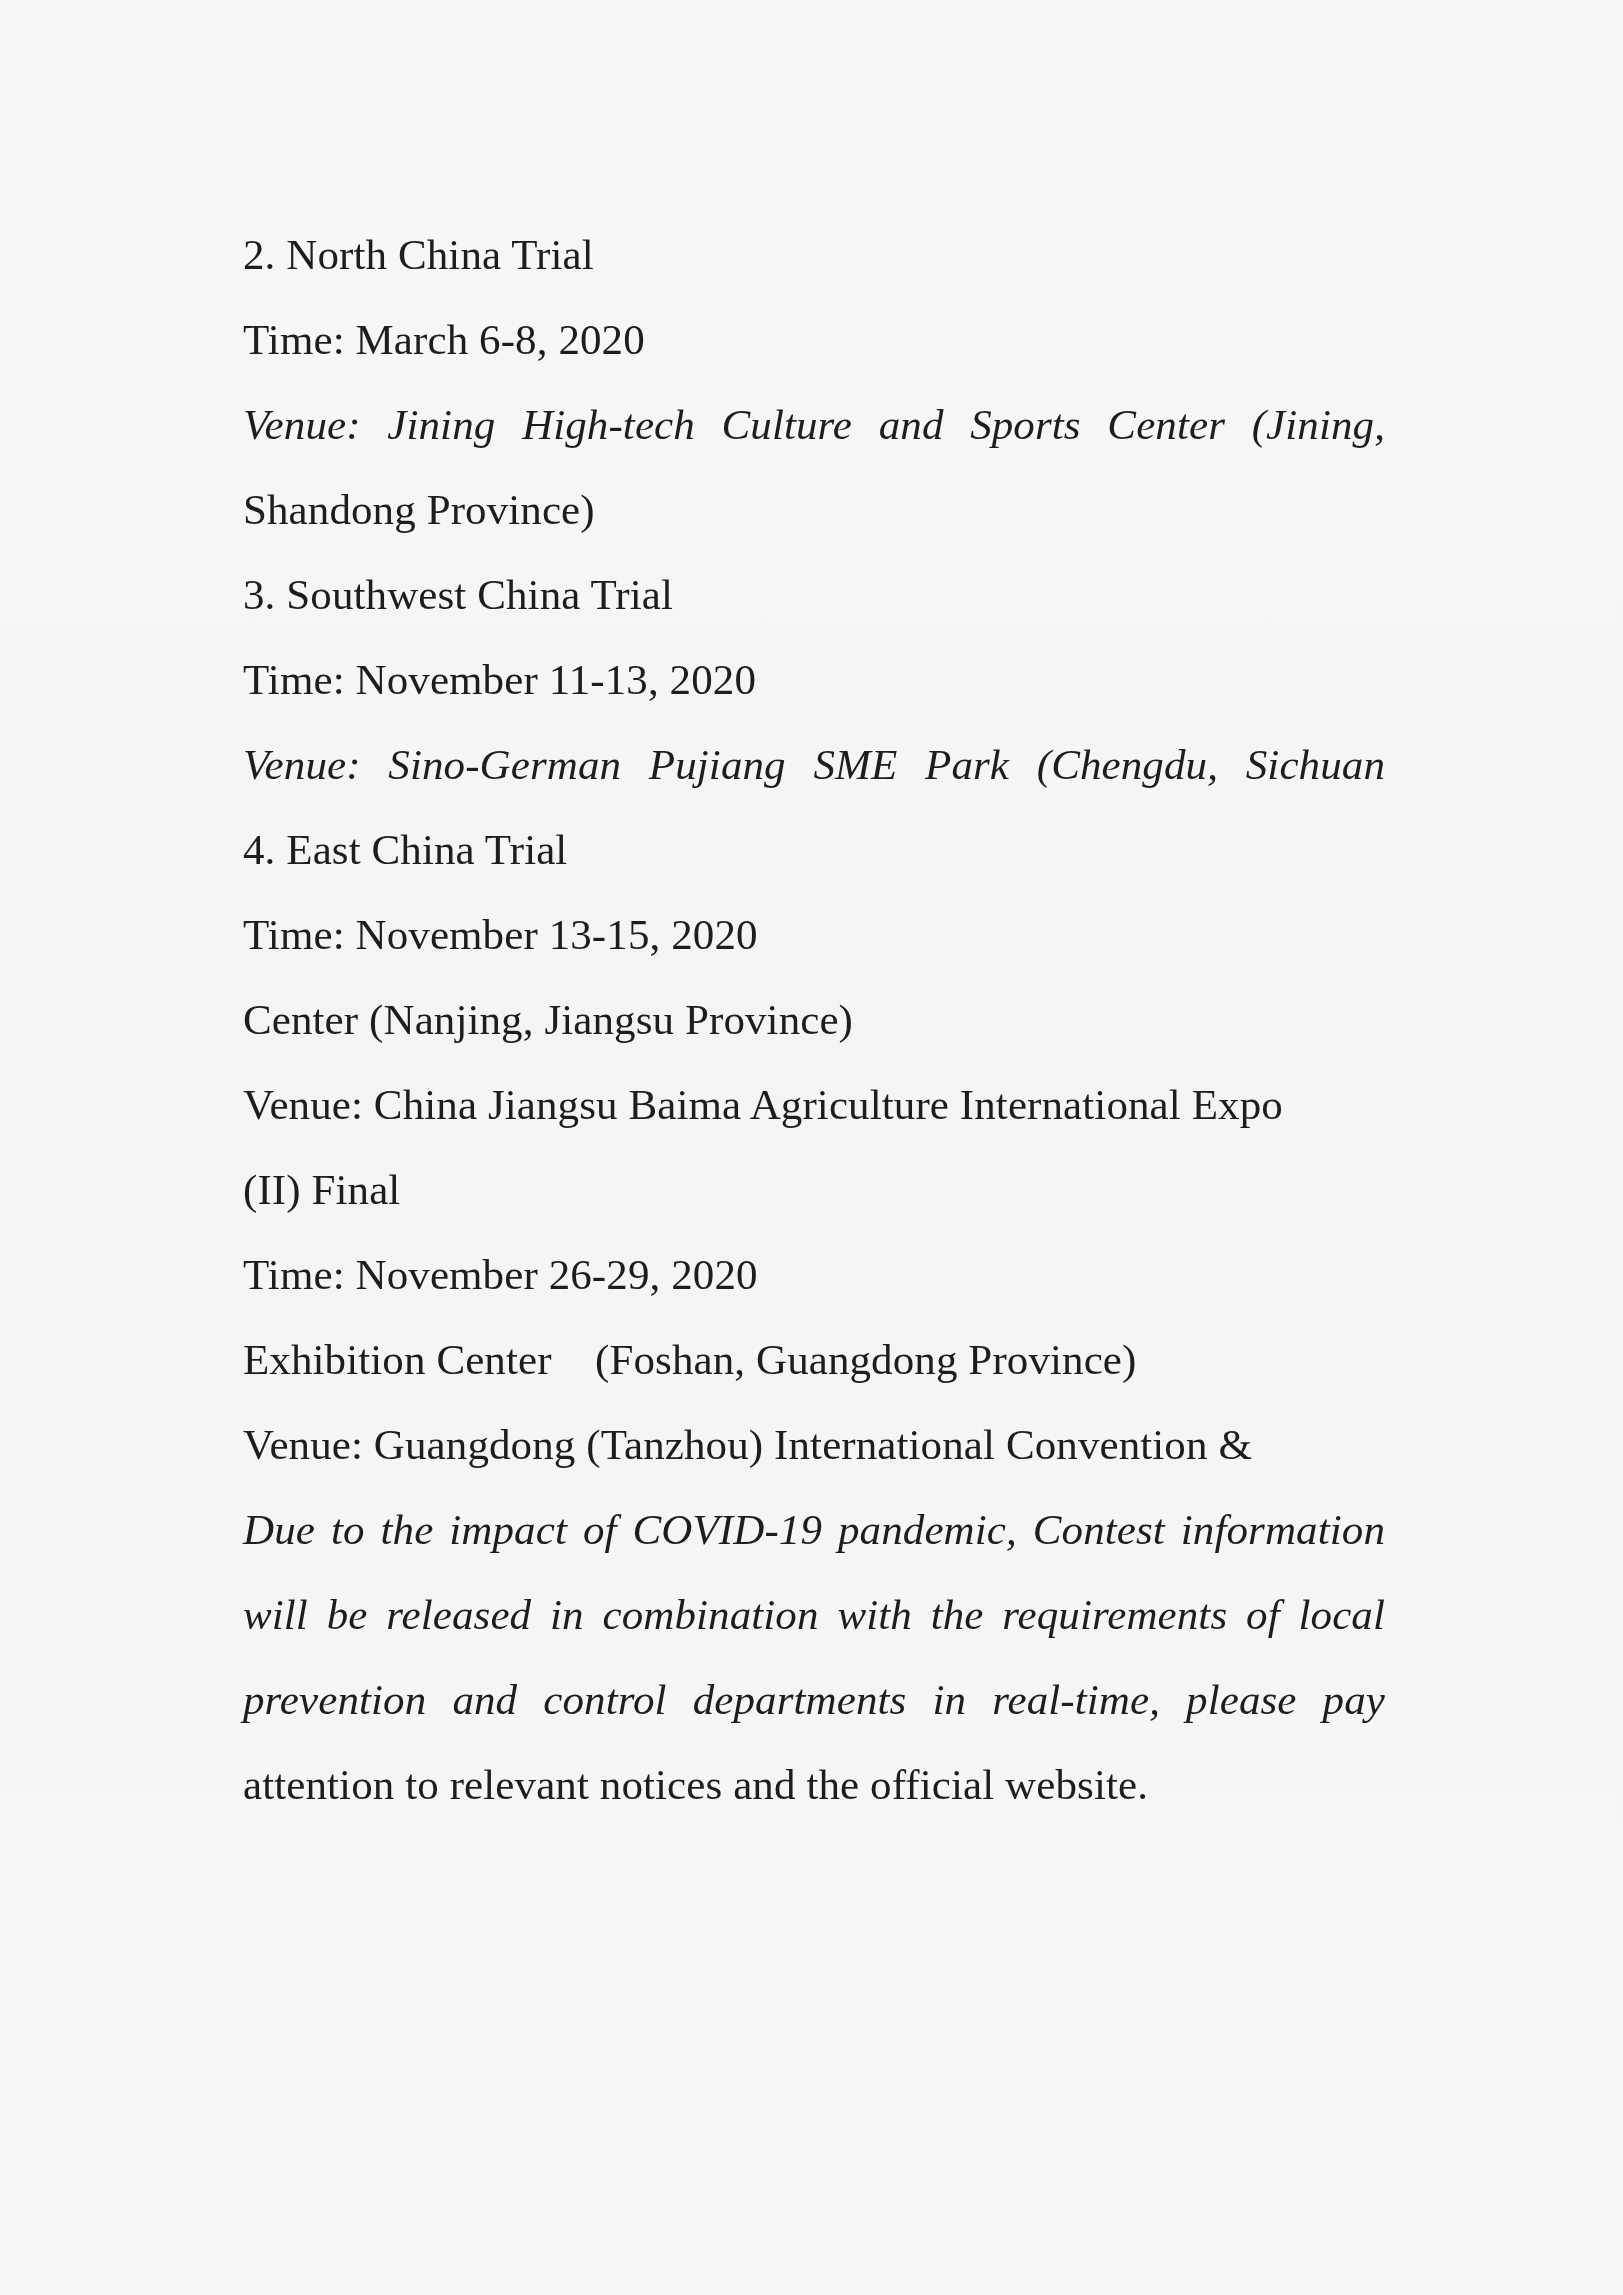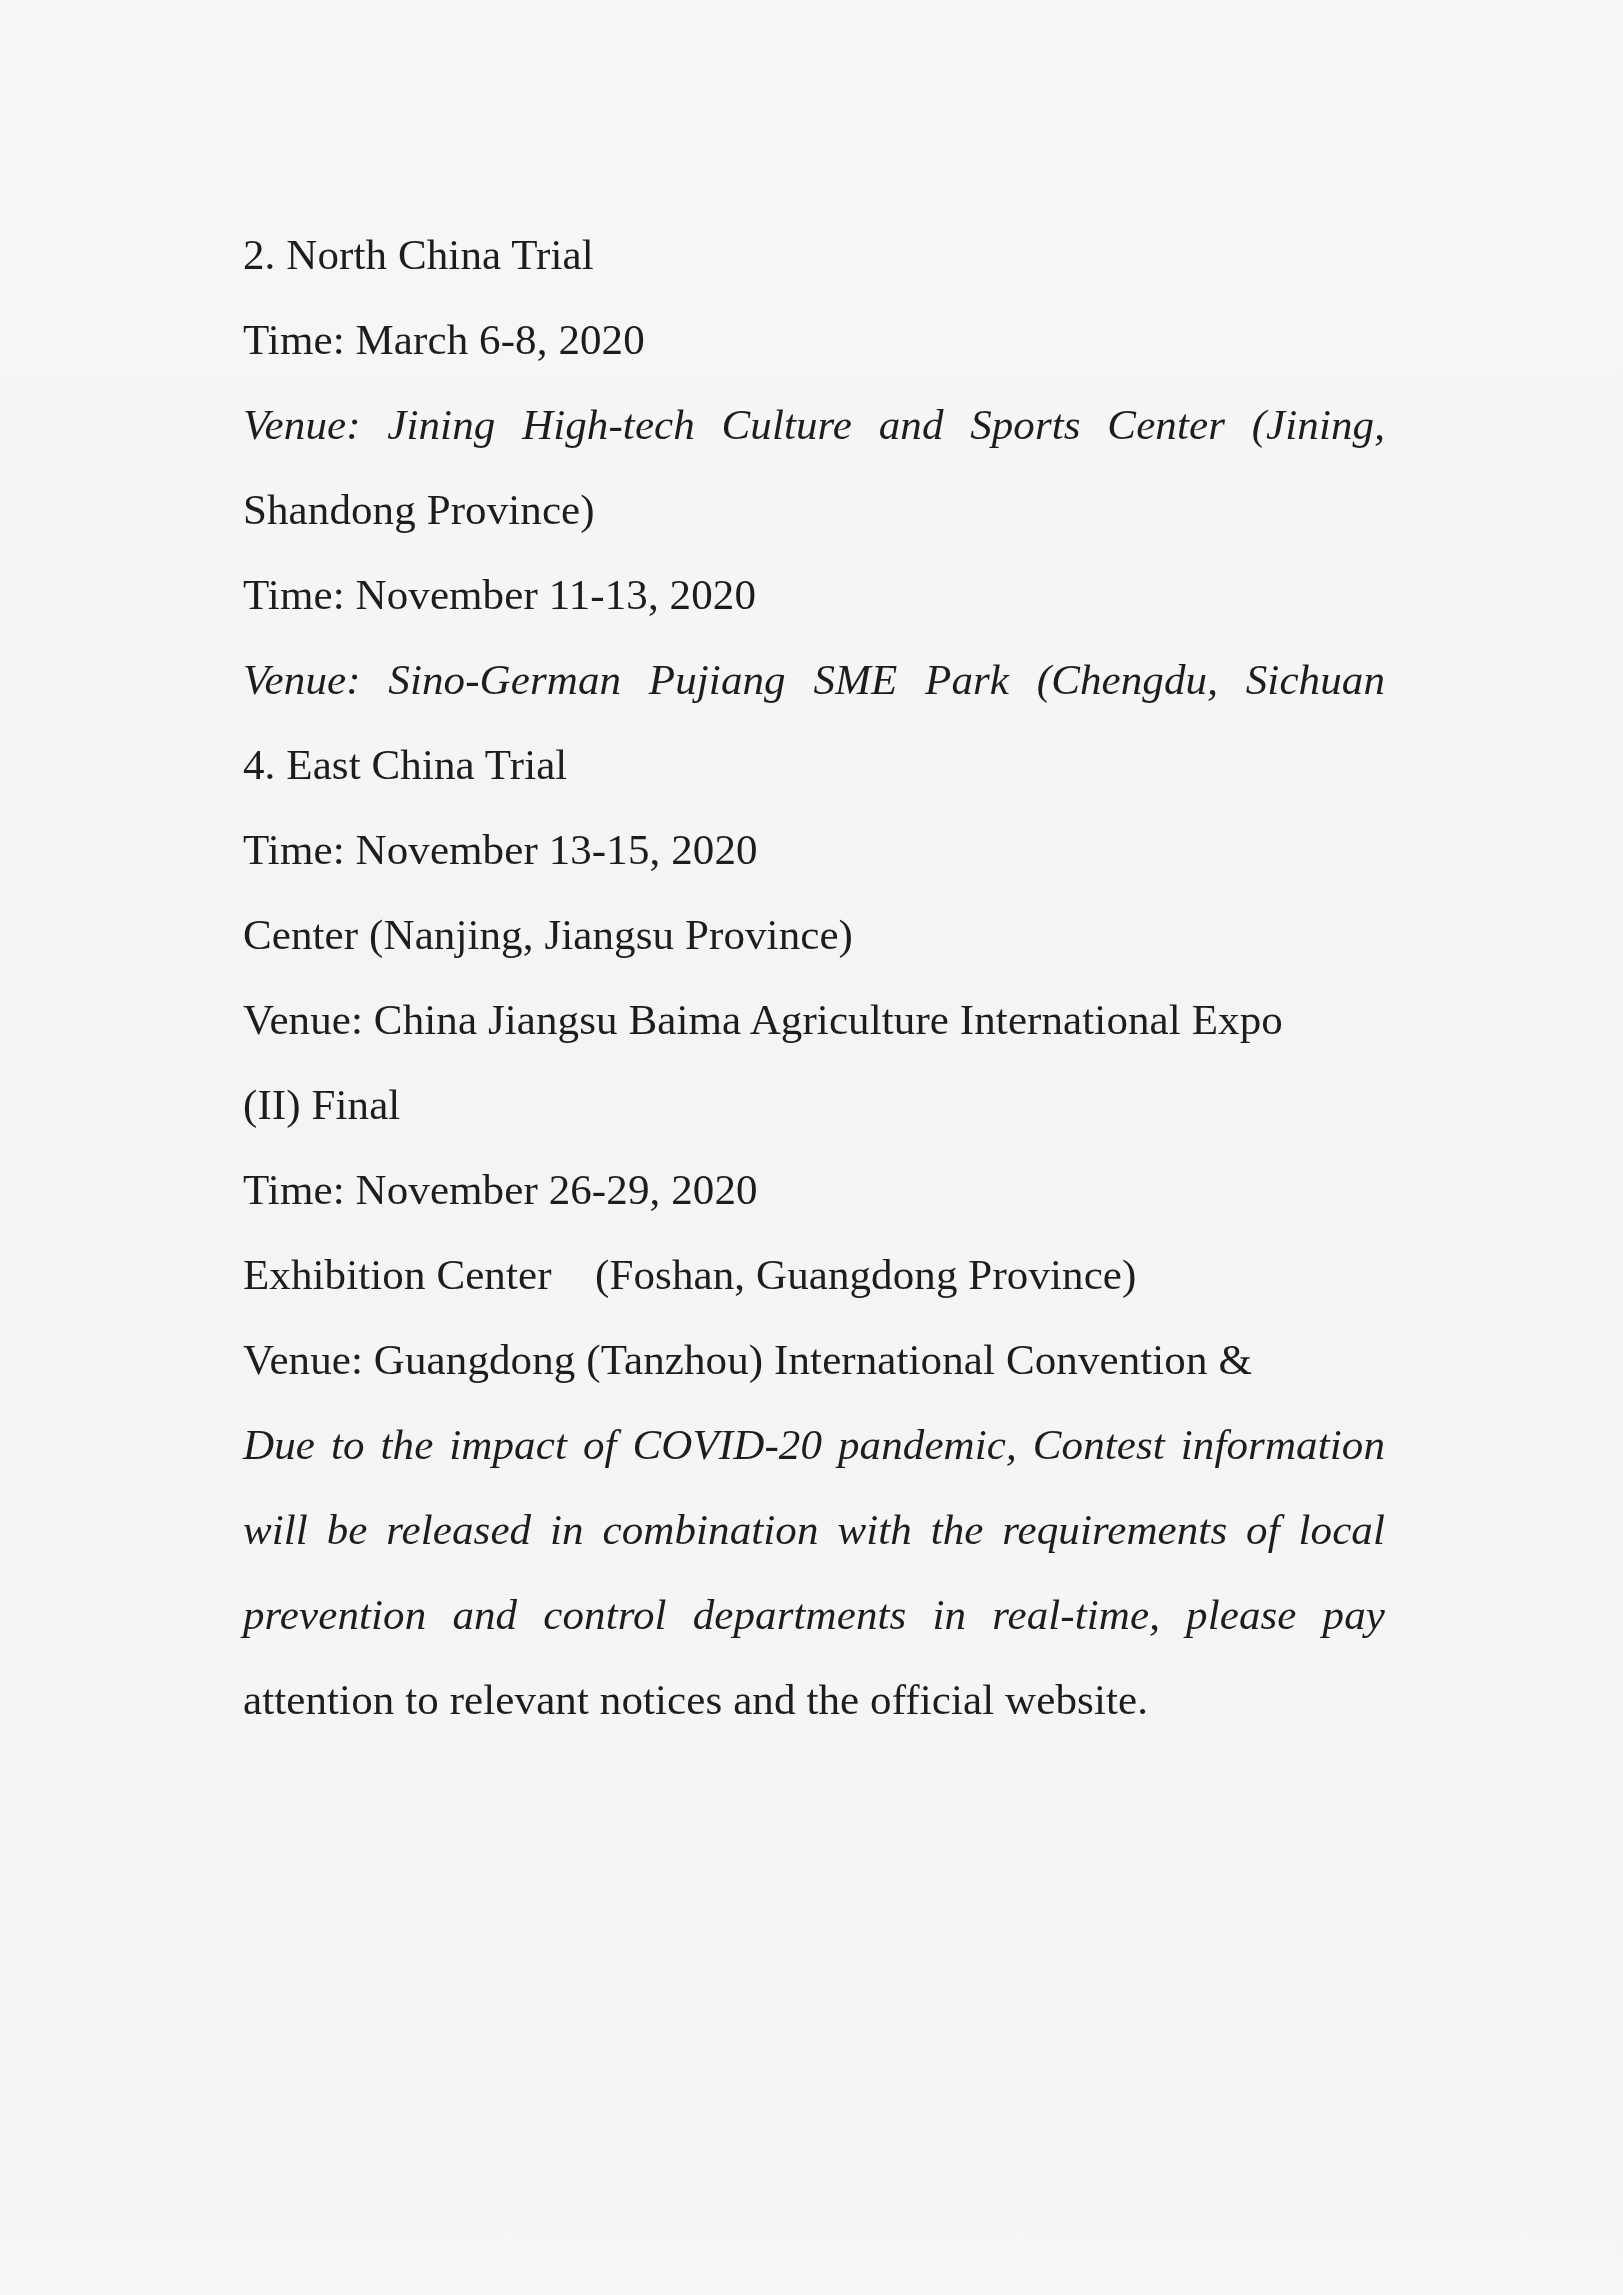--- a/index.html
+++ b/index.html
@@ -40,29 +40,30 @@
 </style>
 </head>
 <body>
 
 <div class="page">
   <div class="content">
     <div class="text-line">2. North China Trial</div>
     <div class="text-line">Time: March 6-8, 2020</div>
     <div class="text-line justify">Venue: Jining High-tech Culture and Sports Center (Jining,</div>
     <div class="text-line">Shandong Province)</div>
+    <div class="text-line">3. Southwest China Trial</div>
     <div class="text-line">Time: November 11-13, 2020</div>
     <div class="text-line justify">Venue: Sino-German Pujiang SME Park (Chengdu, Sichuan</div>
     <div class="text-line">4. East China Trial</div>
     <div class="text-line">Time: November 13-15, 2020</div>
     <div class="text-line">Center (Nanjing, Jiangsu Province)</div>
     <div class="text-line">Venue: China Jiangsu Baima Agriculture International Expo</div>
     <div class="text-line">(II) Final</div>
     <div class="text-line">Time: November 26-29, 2020</div>
     <div class="text-line">Exhibition Center    (Foshan, Guangdong Province)</div>
     <div class="text-line">Venue: Guangdong (Tanzhou) International Convention &amp;</div>
-    <div class="text-line justify">Due to the impact of COVID-20 pandemic, Contest information</div>
+    <div class="text-line justify">Due to the impact of COVID-19 pandemic, Contest information</div>
     <div class="text-line justify">will be released in combination with the requirements of local</div>
     <div class="text-line justify">prevention and control departments in real-time, please pay</div>
     <div class="text-line">attention to relevant notices and the official website.</div>
   </div>
 </div>
 
 
 </body></html>

